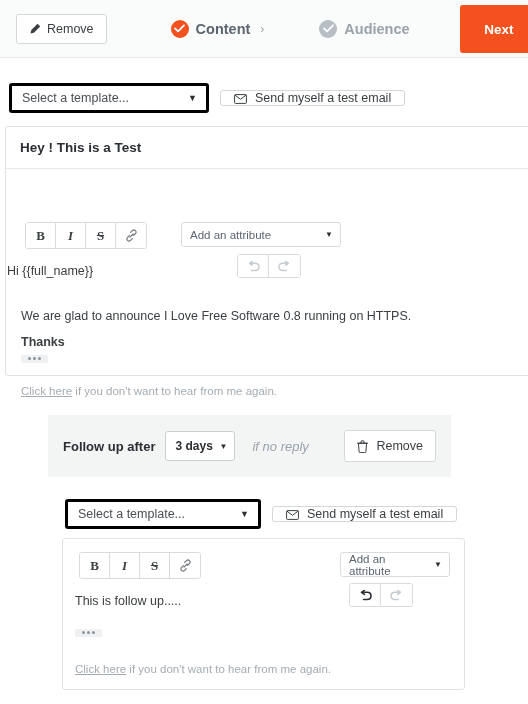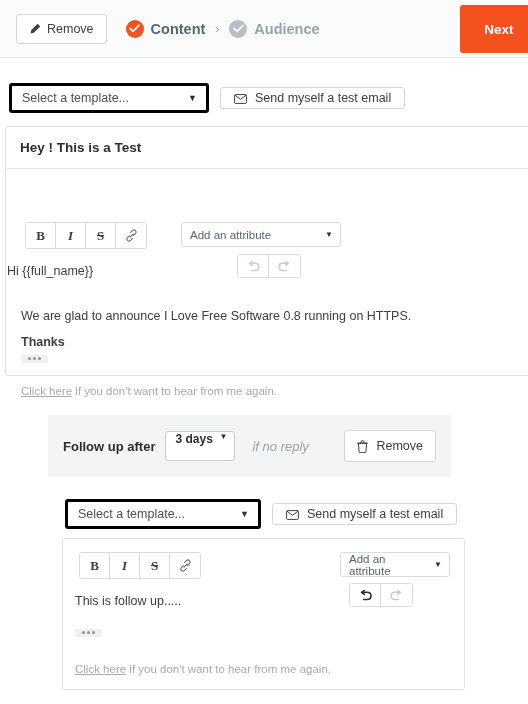--- a/index.html
+++ b/index.html
@@ -27,21 +27,21 @@
     display:inline-block;
   }
   .rename-btn {
     margin-left:16px; height:30px; padding:0 12px;
     background:#fff; border:1px solid #d4d8da; border-radius:3px;
     display:flex; align-items:center; gap:6px;
     font-size:12.5px; color:#3c4043; white-space:nowrap; cursor:pointer;
   }
   .pencil-icon { width:12px; height:12px; display:block; }
   .steps { display:flex; align-items:center; margin-left:19px; gap:0; }
-  .step { display:flex; align-items:center; gap:7px; white-space:nowrap; }
+  .step { display:flex; align-items:center; gap:7px; white-space:nowrap;margin-left:45px; }
   .step-circle {
     width:18px; height:18px; border-radius:50%;
     display:flex; align-items:center; justify-content:center;
   }
   .step-circle.active { background:#f4511e; }
   .step-circle.inactive { background:#b7bec4; }
   .step-circle svg { display:block; }
   .step-label { font-size:14.5px; font-weight:bold; }
   .step-label.active { color:#5c6670; }
   .step-label.inactive { color:#9aa3ab; }
@@ -56,21 +56,21 @@
 
   
   .tpl-row { display:flex; align-items:center; gap:11px; }
   .tpl-select {
     height:30px; border:3px solid #000000; border-radius:3px; background:#fff;
     display:flex; align-items:center; justify-content:space-between;
     padding:0 9px 0 10px; font-size:12.5px; color:#4a5056; cursor:pointer;
   }
   .tpl-select .sel-caret { font-size:9px; color:#2b2f33; margin-left:10px; }
   .test-email-btn {
-    height:22px; border:1px solid #d4d8da; border-radius:3px; background:#fff;
+    height:16px; border:1px solid #d4d8da; border-radius:3px; background:#fff;
     display:flex; align-items:center; gap:8px; padding:0 13px;
     font-size:12.5px; color:#3c4043; white-space:nowrap; cursor:pointer;
   }
   .env-icon { width:13px; height:10px; display:block; }
 
   
   .card { background:#fff; border:1px solid #dfe2e4; border-radius:3px; }
   .subject-row {
     height:42px; display:flex; align-items:center;
     padding-left:14px; border-bottom:1px solid #e6e8ea;
@@ -121,21 +121,21 @@
 
   
   .followup-bar {
     position:absolute; left:48px; top:415px; width:403px; height:62px;
     background:#f3f5f5; display:flex; align-items:center;
   }
   .fu-label { font-size:13px; font-weight:bold; color:#2b2f33; margin-left:15px; }
   .days-select {
     margin-left:10px; width:70px; height:30px;
     border:1px solid #c9ced1; border-radius:3px; background:#fff;
-    display:flex; align-items:flex-start; justify-content:space-between;
+    display:flex; align-items:center; justify-content:space-between;
     padding:0 7px 0 9px; font-size:12px; color:#2b2f33; font-weight:bold; cursor:pointer;
   }
   .days-select .sel-caret { font-size:8px; color:#2b2f33; font-weight:normal; }
   .fu-sub { font-size:13px; color:#9aa3ab; margin-left:17px;font-style:italic; }
   .remove-btn {
     position:absolute; right:15px; height:32px; padding:0 12px;
     background:#fff; border:1px solid #d4d8da; border-radius:3px;
     display:flex; align-items:center; gap:8px;
     font-size:12.5px; color:#3c4043; cursor:pointer;
   }

